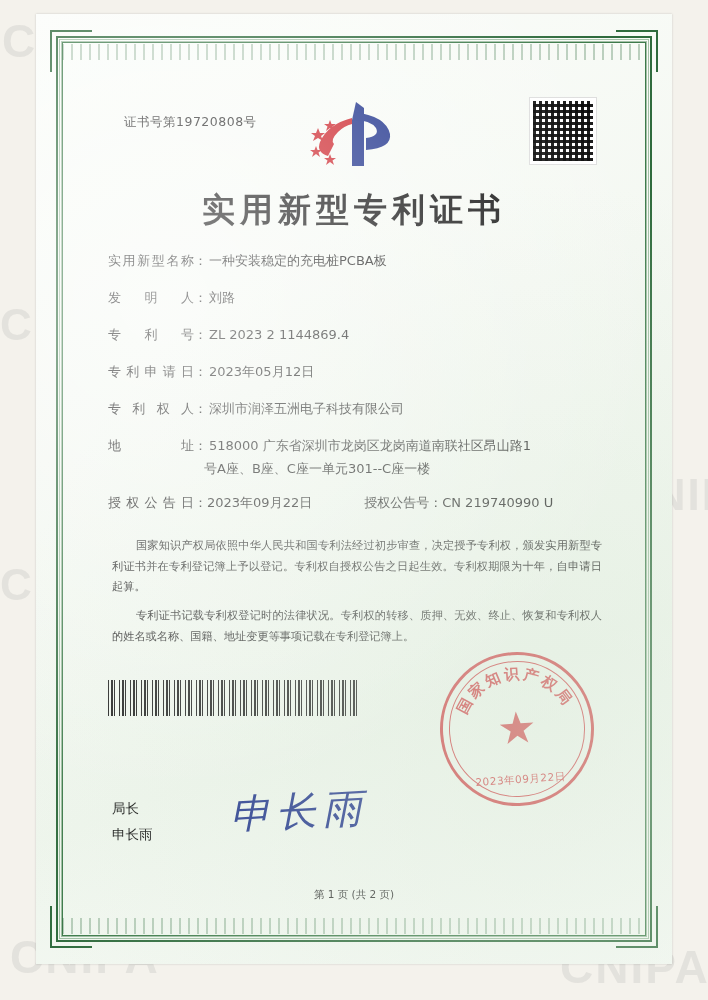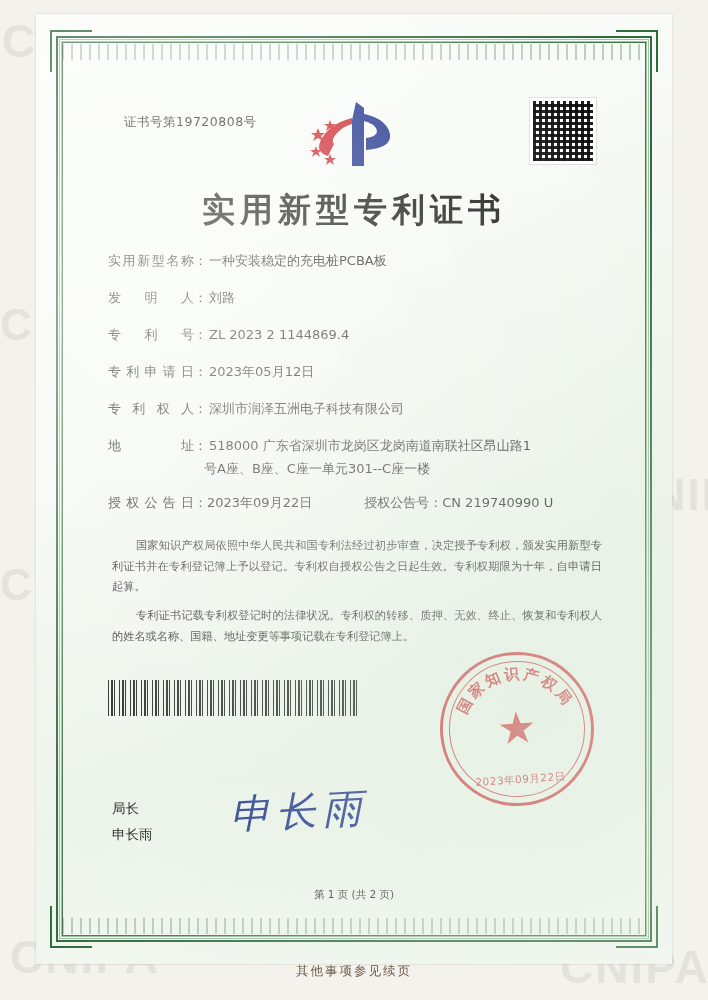--- a/index.html
+++ b/index.html
@@ -423,14 +423,13 @@
         <div>局长</div>
         <div>申长雨</div>
       </div>
 
       <div class="signature">申长雨</div>
 
       <div class="page-no">第 1 页 (共 2 页)</div>
     </div>
   </div>
 
-  <div class="footnote">其他事项参见续页</div>
 </div>
 
 </body></html>

